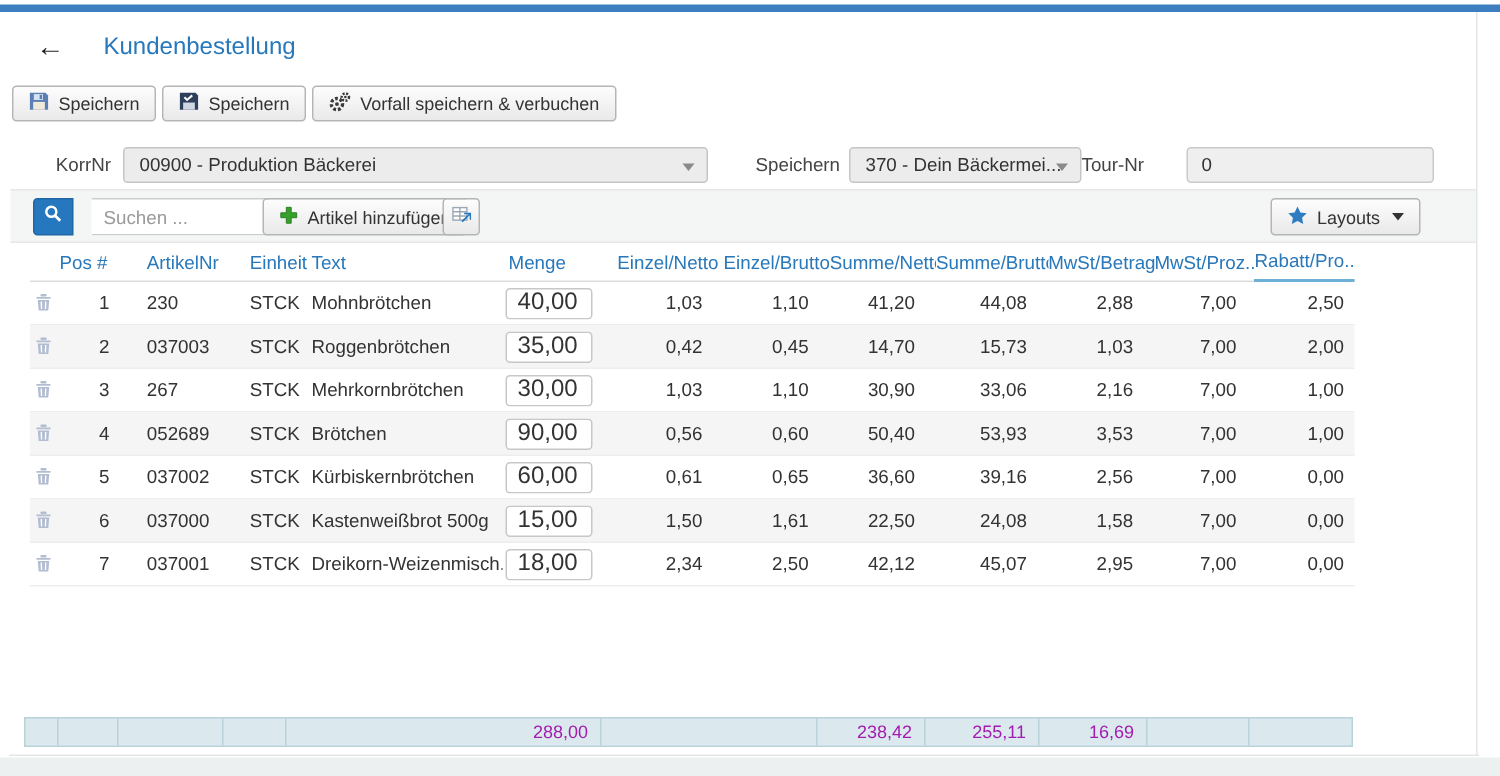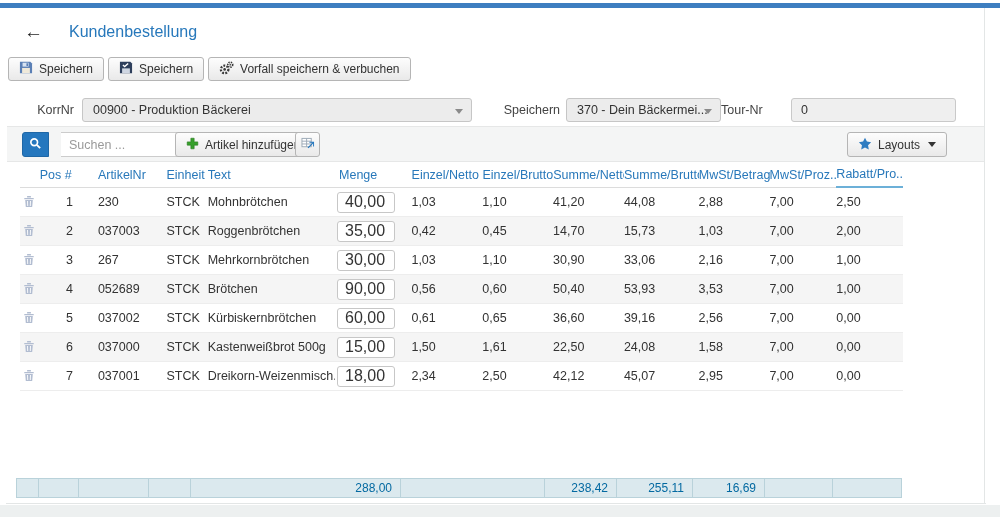--- a/index.html
+++ b/index.html
@@ -50,31 +50,31 @@
 
   
   .table-wrap { position:absolute; left:20px; top:163px; width:883px; height:334px; font-size:12.5px; color:#333; }
   .tr { display:flex; align-items:center; }
   .thead { height:25px; color:#2878ba; border-bottom:1px solid #dcdcdc; }
   .body-row { height:29px; border-bottom:1px solid #ededed; background:#fff; }
   .body-row:nth-child(even) { background:#f5f5f5; }
   .td { overflow:hidden; white-space:nowrap; }
   .c0{width:18px; text-align:center;} .c1{width:40px;} .c2{width:70px;margin-left:19px;} .c3{width:42px;} .c4{width:132px;}
   .c5{width:78px;} .c6{width:72px;} .c7{width:72px;} .c8{width:72px;} .c9{width:76px;} .c10{width:72px;} .c11{width:68px;} .c12{width:68px;}
-  .num { padding-right:14px; }
+  .num { text-align:right; padding-right:14px; }
   .posnum { text-align:right; padding-right:4px; }
   .lft { padding-left:2px; }
   .th-sorted { position:relative; height:25px; line-height:23px; border-bottom:2px solid #6cb0d8; cursor:pointer; }
   .sort-caret { display:inline-block; width:0; height:0; border-left:3.5px solid transparent; border-right:3.5px solid transparent; border-top:4px solid #2878ba; margin-left:1px; vertical-align:middle; }
   .th { cursor:pointer; }
   .menge-input { width:58px; height:21px; margin-left:2px; border:1px solid #c7c7c7; border-radius:3px; padding:0 7px; font-size:16px; color:#333; font-family:"Liberation Sans",sans-serif; }
   .trash-btn { display:inline-flex; cursor:pointer; padding-top:2px; }
 
   
-  .tfoot { position:absolute; top:315px; left:-4px; display:flex; height:20px; background:#dbe9ee; border:1px solid #b9d2da; font-size:12px; color:#0369a1; align-items:center; }
+  .tfoot { position:absolute; top:315px; left:-4px; display:flex; height:20px; background:#dbe9ee; border:1px solid #b9d2da; font-size:12px; color:#a21caf; align-items:center; }
   .fc { height:100%; border-right:1px solid #b9d2da; display:flex; align-items:center; justify-content:flex-end; padding-right:8px; }
   .fc:last-child { border-right:none; }
   .f0{width:22px;} .f1{width:40px;} .f2{width:70px;} .f3{width:42px;} .f4{width:210px;} .f5{width:144px;}
   .f6{width:72px;} .f7{width:76px;} .f8{width:72px;} .f9{width:68px;} .f10{width:68px;}
 </style>
 </head>
 <body>
 
 <div class="screen">
   <div class="top-blue-bar"></div>

